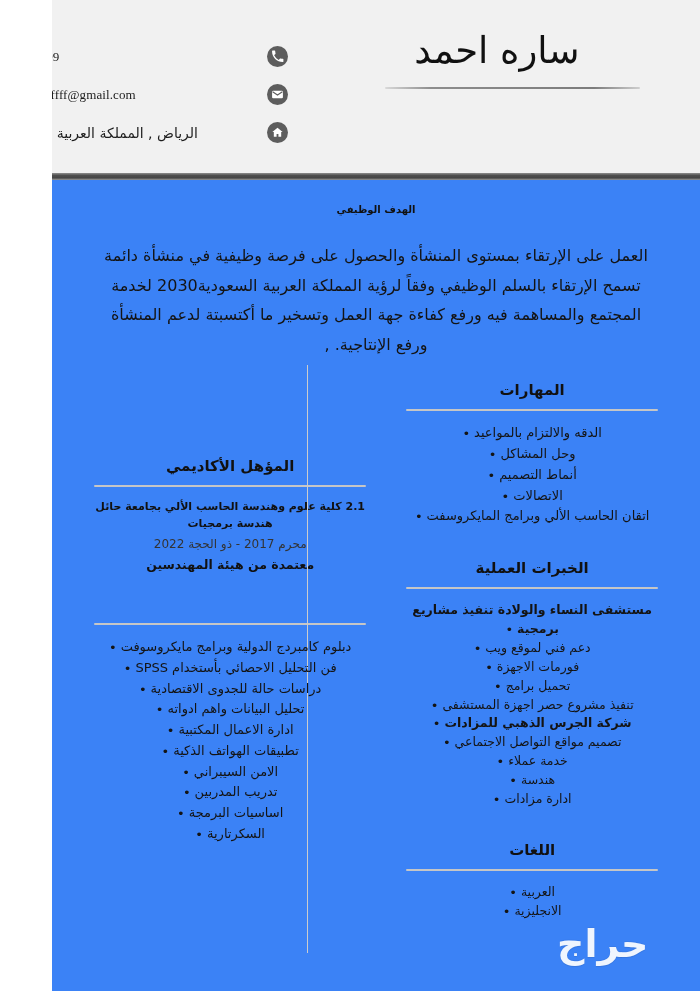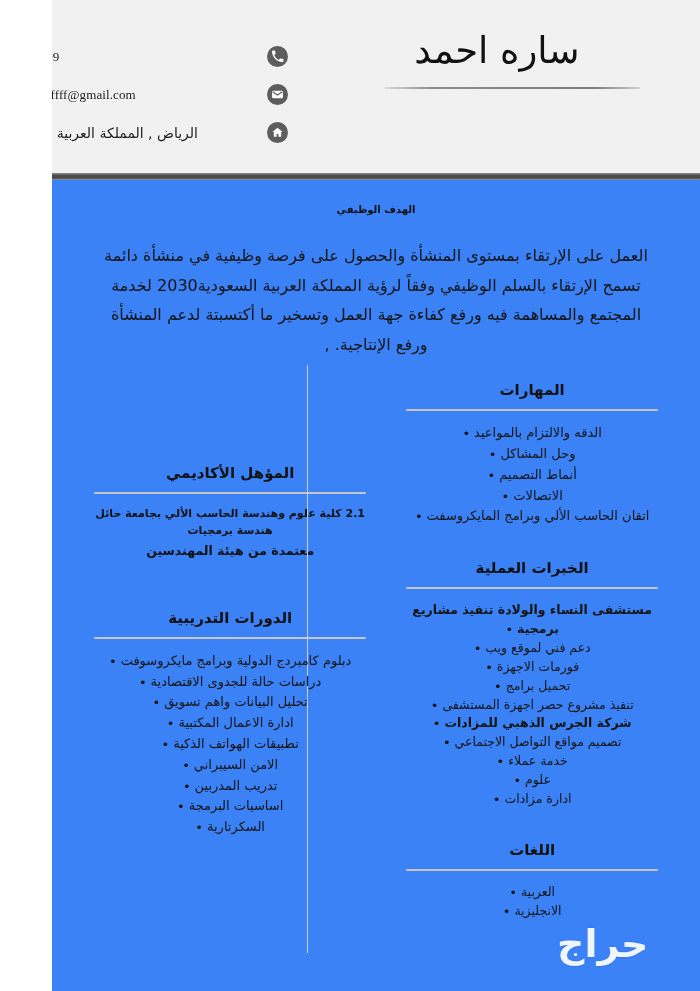--- a/index.html
+++ b/index.html
@@ -287,33 +287,34 @@
   <div class="columns">
     <div class="col-divider"></div>
 
     <div class="col col-right">
 
       <div class="section">
         <div class="section-title">المؤهل الأكاديمي</div>
         <div class="section-rule"></div>
         <div class="edu-entry">
           <div class="edu-degree">2.1 كلية علوم وهندسة الحاسب الألي بجامعة حائل هندسة برمجيات</div>
+          <div class="edu-dates">محرم 2017 - ذو الحجة 2022</div>
           <div class="edu-note">معتمدة من هيئة المهندسين</div>
         </div>
       </div>
 
       <div class="gap-lg"></div>
 
       <div class="section">
-        <div class="section-title">الدورات التدريبية</div>
         <div class="section-rule"></div>
         <ul class="bullets">
           <li><span class="txt">دبلوم كامبردج الدولية وبرامج مايكروسوفت</span><span class="dot">•</span></li>
+          <li><span class="txt">فن التحليل الاحصائي بأستخدام SPSS</span><span class="dot">•</span></li>
           <li><span class="txt">دراسات حالة للجدوى الاقتصادية</span><span class="dot">•</span></li>
-          <li><span class="txt">تحليل البيانات واهم تسويق</span><span class="dot">•</span></li>
+          <li><span class="txt">تحليل البيانات واهم ادواته</span><span class="dot">•</span></li>
           <li><span class="txt">ادارة الاعمال المكتبية</span><span class="dot">•</span></li>
           <li><span class="txt">تطبيقات الهواتف الذكية</span><span class="dot">•</span></li>
           <li><span class="txt">الامن السيبراني</span><span class="dot">•</span></li>
           <li><span class="txt">تدريب المدربين</span><span class="dot">•</span></li>
           <li><span class="txt">اساسيات البرمجة</span><span class="dot">•</span></li>
           <li><span class="txt">السكرتارية</span><span class="dot">•</span></li>
         </ul>
       </div>
 
     </div>
@@ -339,21 +340,21 @@
         <div class="section-rule"></div>
         <ul class="bullets tight">
           <li class="bold"><span class="txt">مستشفى النساء والولادة تنفيذ مشاريع برمجية</span><span class="dot">•</span></li>
           <li><span class="txt">دعم فني لموقع ويب</span><span class="dot">•</span></li>
           <li><span class="txt">فورمات الاجهزة</span><span class="dot">•</span></li>
           <li><span class="txt">تحميل برامج</span><span class="dot">•</span></li>
           <li><span class="txt">تنفيذ مشروع حصر اجهزة المستشفى</span><span class="dot">•</span></li>
           <li class="bold"><span class="txt">شركة الجرس الذهبي للمزادات</span><span class="dot">•</span></li>
           <li><span class="txt">تصميم مواقع التواصل الاجتماعي</span><span class="dot">•</span></li>
           <li><span class="txt">خدمة عملاء</span><span class="dot">•</span></li>
-          <li><span class="txt">علوم</span><span class="dot">•</span></li>
+          <li><span class="txt">هندسة</span><span class="dot">•</span></li>
           <li><span class="txt">ادارة مزادات</span><span class="dot">•</span></li>
         </ul>
       </div>
 
       <div class="gap-md"></div>
 
       <div class="section">
         <div class="section-title">اللغات</div>
         <div class="section-rule"></div>
         <ul class="bullets tight">

